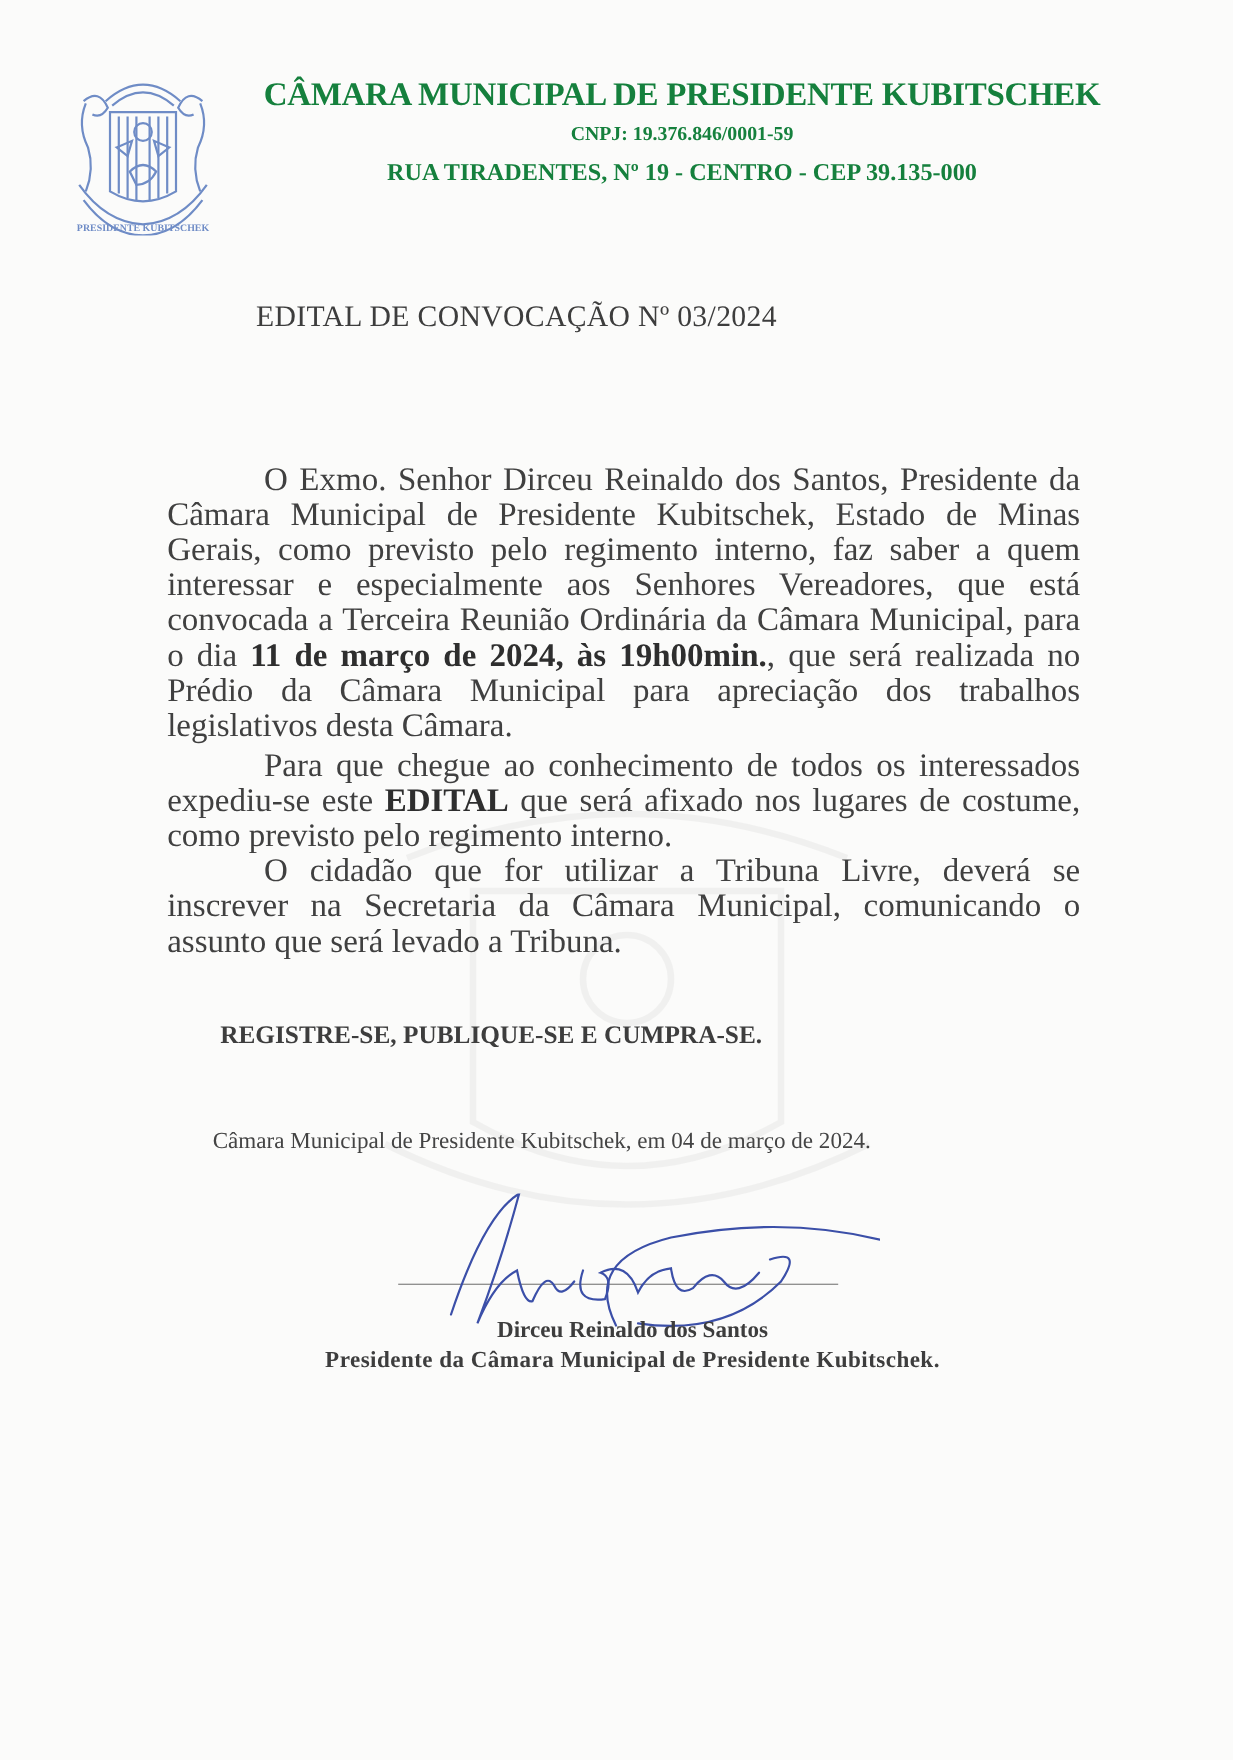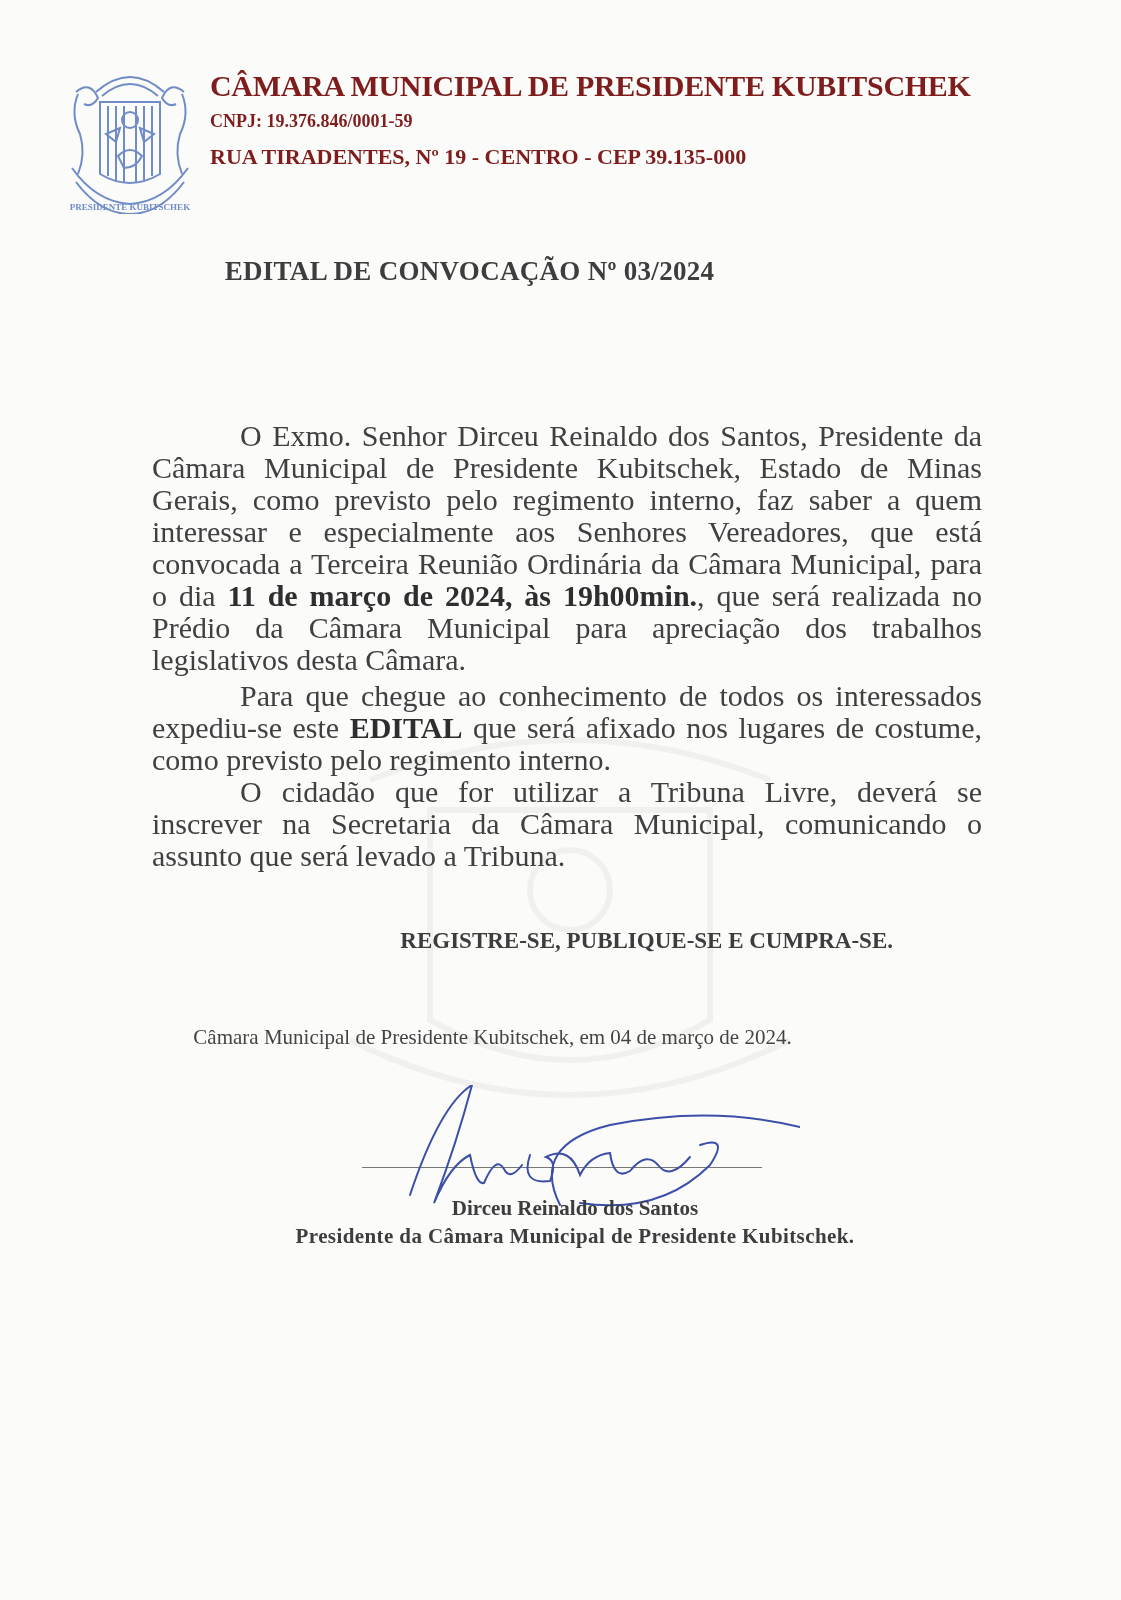--- a/index.html
+++ b/index.html
@@ -16,44 +16,44 @@
       width: 520px; height: 420px; opacity: 0.06;
     }
     .letterhead {
       position: absolute; left: 0; top: 60px; width: 1121px; height: 165px;
     }
     .crest {
       position: absolute; left: 66px; top: 4px; width: 128px; height: 150px;
     }
     .lh-text {
       position: absolute; left: 210px; top: 0; width: 820px;
-      text-align: left; color: #7f1d1d; font-weight: bold;
+      text-align: center; color: #15803d; font-weight: bold;
     }
     .lh-title { font-size: 30px; letter-spacing: -0.3px; line-height: 40px; margin-top: 6px; }
     .lh-cnpj { font-size: 18px; line-height: 26px; margin-top: 2px; }
     .lh-address { font-size: 22px; line-height: 30px; margin-top: 8px; }
     .lh-contact { font-size: 19px; line-height: 24px; }
     .lh-site { font-size: 19px; line-height: 24px; }
 
     .doc-title {
-      position: absolute; left: 0; top: 256px; width: 939px;
-      text-align: center; font-size: 27px; font-weight: bold;
+      position: absolute; left: 0; top: 272px; width: 939px;
+      text-align: center; font-size: 27px; font-weight: normal;
       color: #3d3d3d; letter-spacing: 0.3px;
     }
 
     .body-text {
       position: absolute; left: 152px; top: 420px; width: 830px;
       font-size: 30px; line-height: 32px; text-align: justify; color: #404040;
     }
     .body-text p { margin: 0; text-indent: 88px; }
     .body-text b { color: #2e2e2e; }
 
     .closing {
       position: absolute; left: 0; top: 928px; width: 893px;
-      text-align: right; font-size: 23px; font-weight: bold; color: #3d3d3d;
+      text-align: center; font-size: 23px; font-weight: bold; color: #3d3d3d;
     }
     .place-date {
       position: absolute; left: 0; top: 1025px; width: 985px;
       text-align: center; font-size: 21px; color: #444;
     }
     .sign-line {
       position: absolute; left: 362px; top: 1167px; width: 400px;
       border-top: 1px solid #777;
     }
     .signature {

